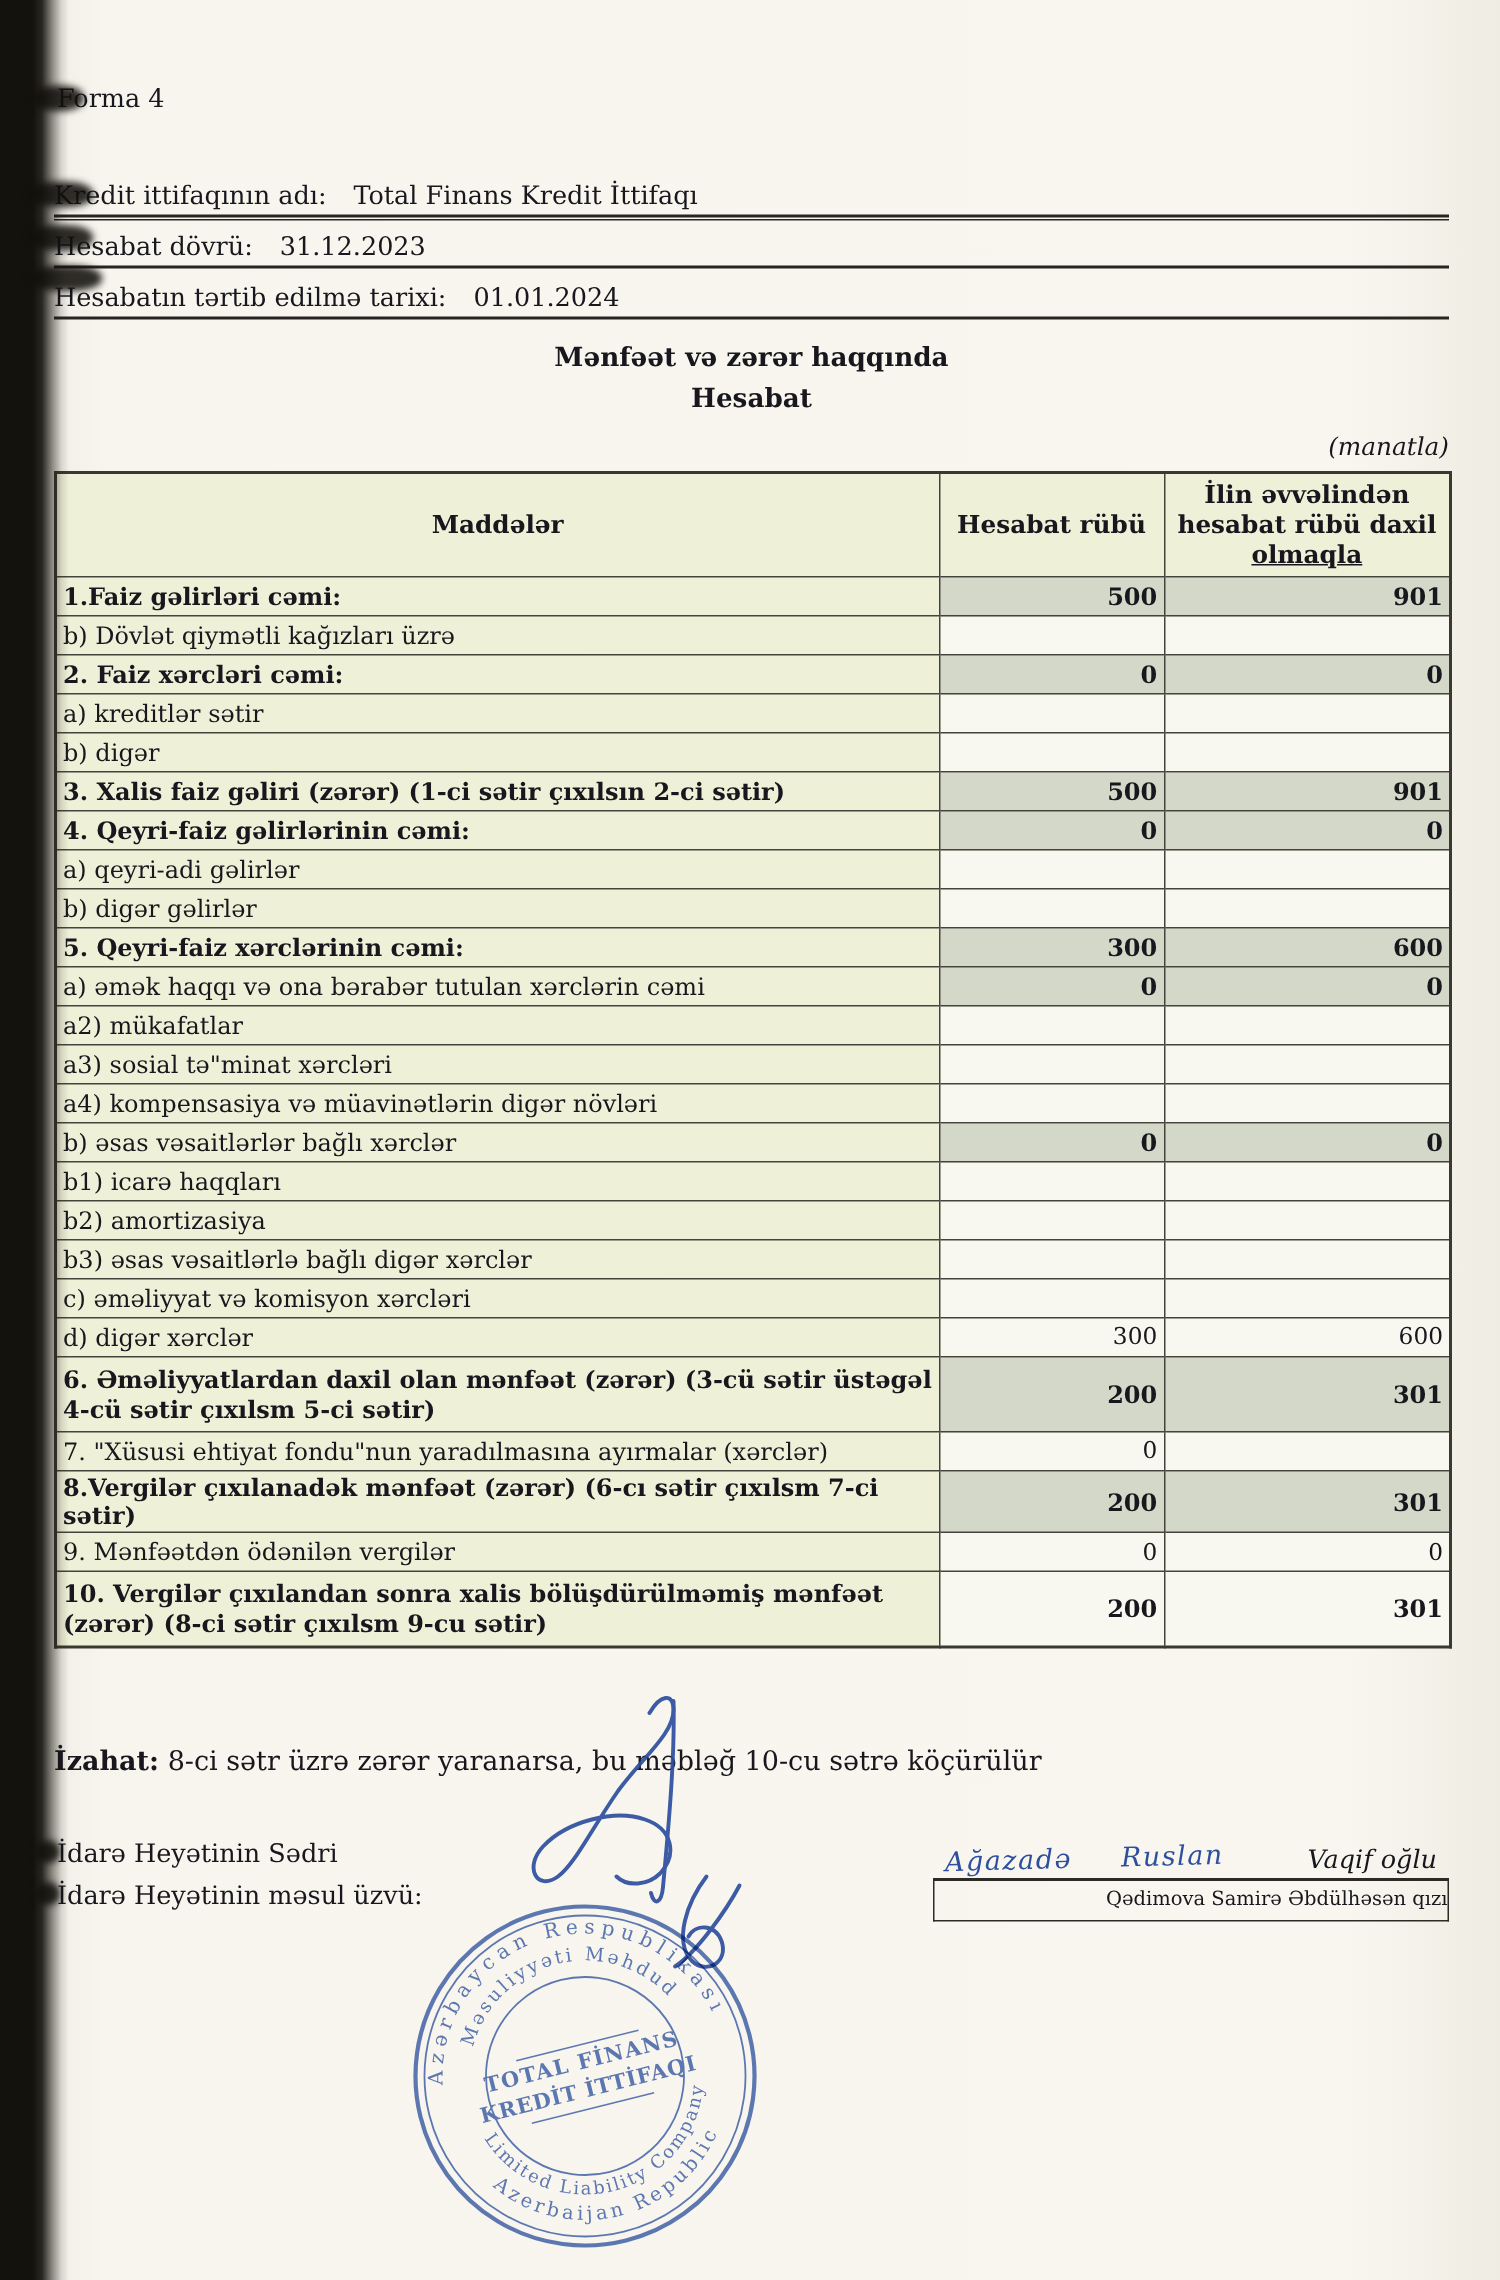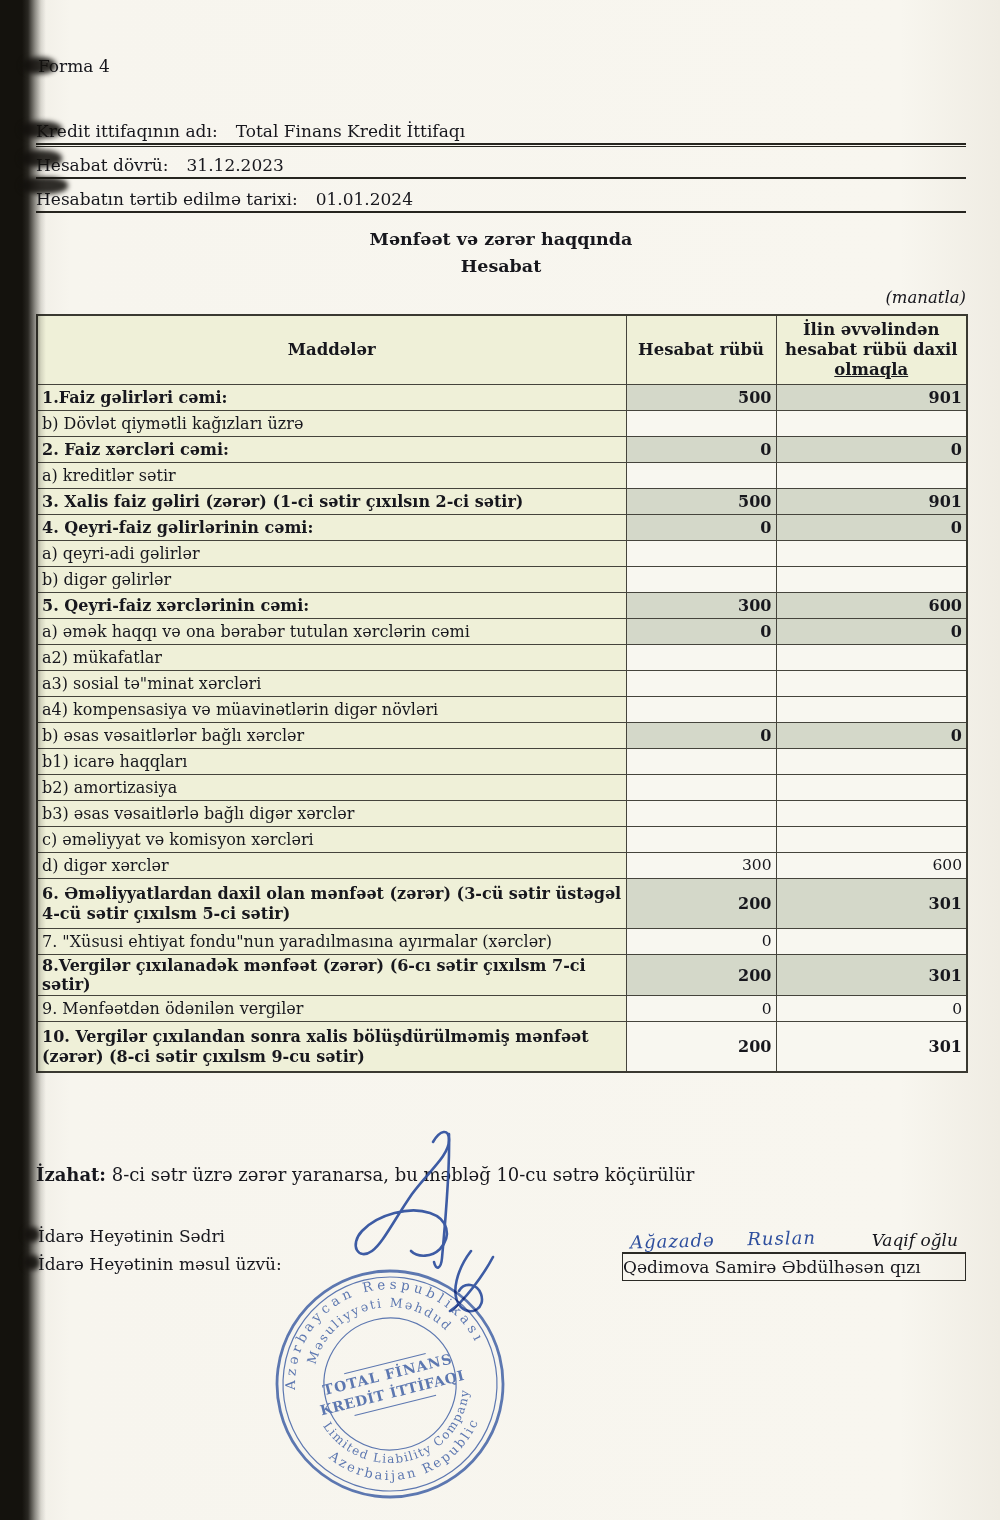--- a/index.html
+++ b/index.html
@@ -33,22 +33,22 @@
   .note{position:absolute;left:36px;top:1164px;width:930px;text-align:left;font-size:18px;}
   .role{position:absolute;left:38px;font-size:17px;}
   .role1{top:1226px;}
   .role2{top:1254px;}
   .sign-box{position:absolute;left:622px;top:1218px;width:344px;}
   .sign-line{height:32px;border-bottom:2px solid #2b2a25;display:flex;align-items:flex-end;
     justify-content:space-between;padding:0 8px 2px 8px;}
   .handwritten{color:#2e4f9e;font-style:italic;font-size:18px;letter-spacing:1px;word-spacing:26px;
     transform:rotate(-1.5deg);white-space:nowrap;}
   .patronymic{font-style:italic;font-size:17px;}
-  .member-box{height:26px;border:1.5px solid #2b2a25;border-top:none;text-align:left;
-    font-size:17px;line-height:26px;}
+  .member-box{height:26px;border:1.5px solid #2b2a25;border-top:none;text-align:right;
+    font-size:13px;line-height:26px;}
 
   .edge-strip{position:absolute;left:0;top:0;width:46px;height:1520px;z-index:60;pointer-events:none;
     background:linear-gradient(90deg,#14120d 0px,#14120d 22px,rgba(20,18,13,.9) 28px,
       rgba(20,18,13,.45) 35px,rgba(20,18,13,.12) 41px,rgba(20,18,13,0) 46px);}
   .smudge{position:absolute;background:rgba(18,16,12,.88);border-radius:45%;filter:blur(2.5px);
     z-index:61;pointer-events:none;}
   .sig-overlay{position:absolute;left:0;top:0;z-index:35;pointer-events:none;}
   .stamp{position:absolute;left:270px;top:1264px;z-index:40;opacity:.82;mix-blend-mode:multiply;pointer-events:none;}
 </style>
 </head>
@@ -110,20 +110,25 @@
         <tr class="r bold">
           <td class="c-label">2. Faiz xərcləri cəmi:</td>
           <td class="c-val hl vb">0</td>
           <td class="c-val hl vb">0</td>
         </tr>
         <tr class="r">
           <td class="c-label">a) kreditlər sətir</td>
           <td class="c-val"></td>
           <td class="c-val"></td>
         </tr>
+        <tr class="r">
+          <td class="c-label">b) digər</td>
+          <td class="c-val"></td>
+          <td class="c-val"></td>
+        </tr>
         <tr class="r bold">
           <td class="c-label">3. Xalis faiz gəliri (zərər) (1-ci sətir çıxılsın 2-ci sətir)</td>
           <td class="c-val hl vb">500</td>
           <td class="c-val hl vb">901</td>
         </tr>
         <tr class="r bold">
           <td class="c-label">4. Qeyri-faiz gəlirlərinin cəmi:</td>
           <td class="c-val hl vb">0</td>
           <td class="c-val hl vb">0</td>
         </tr>

